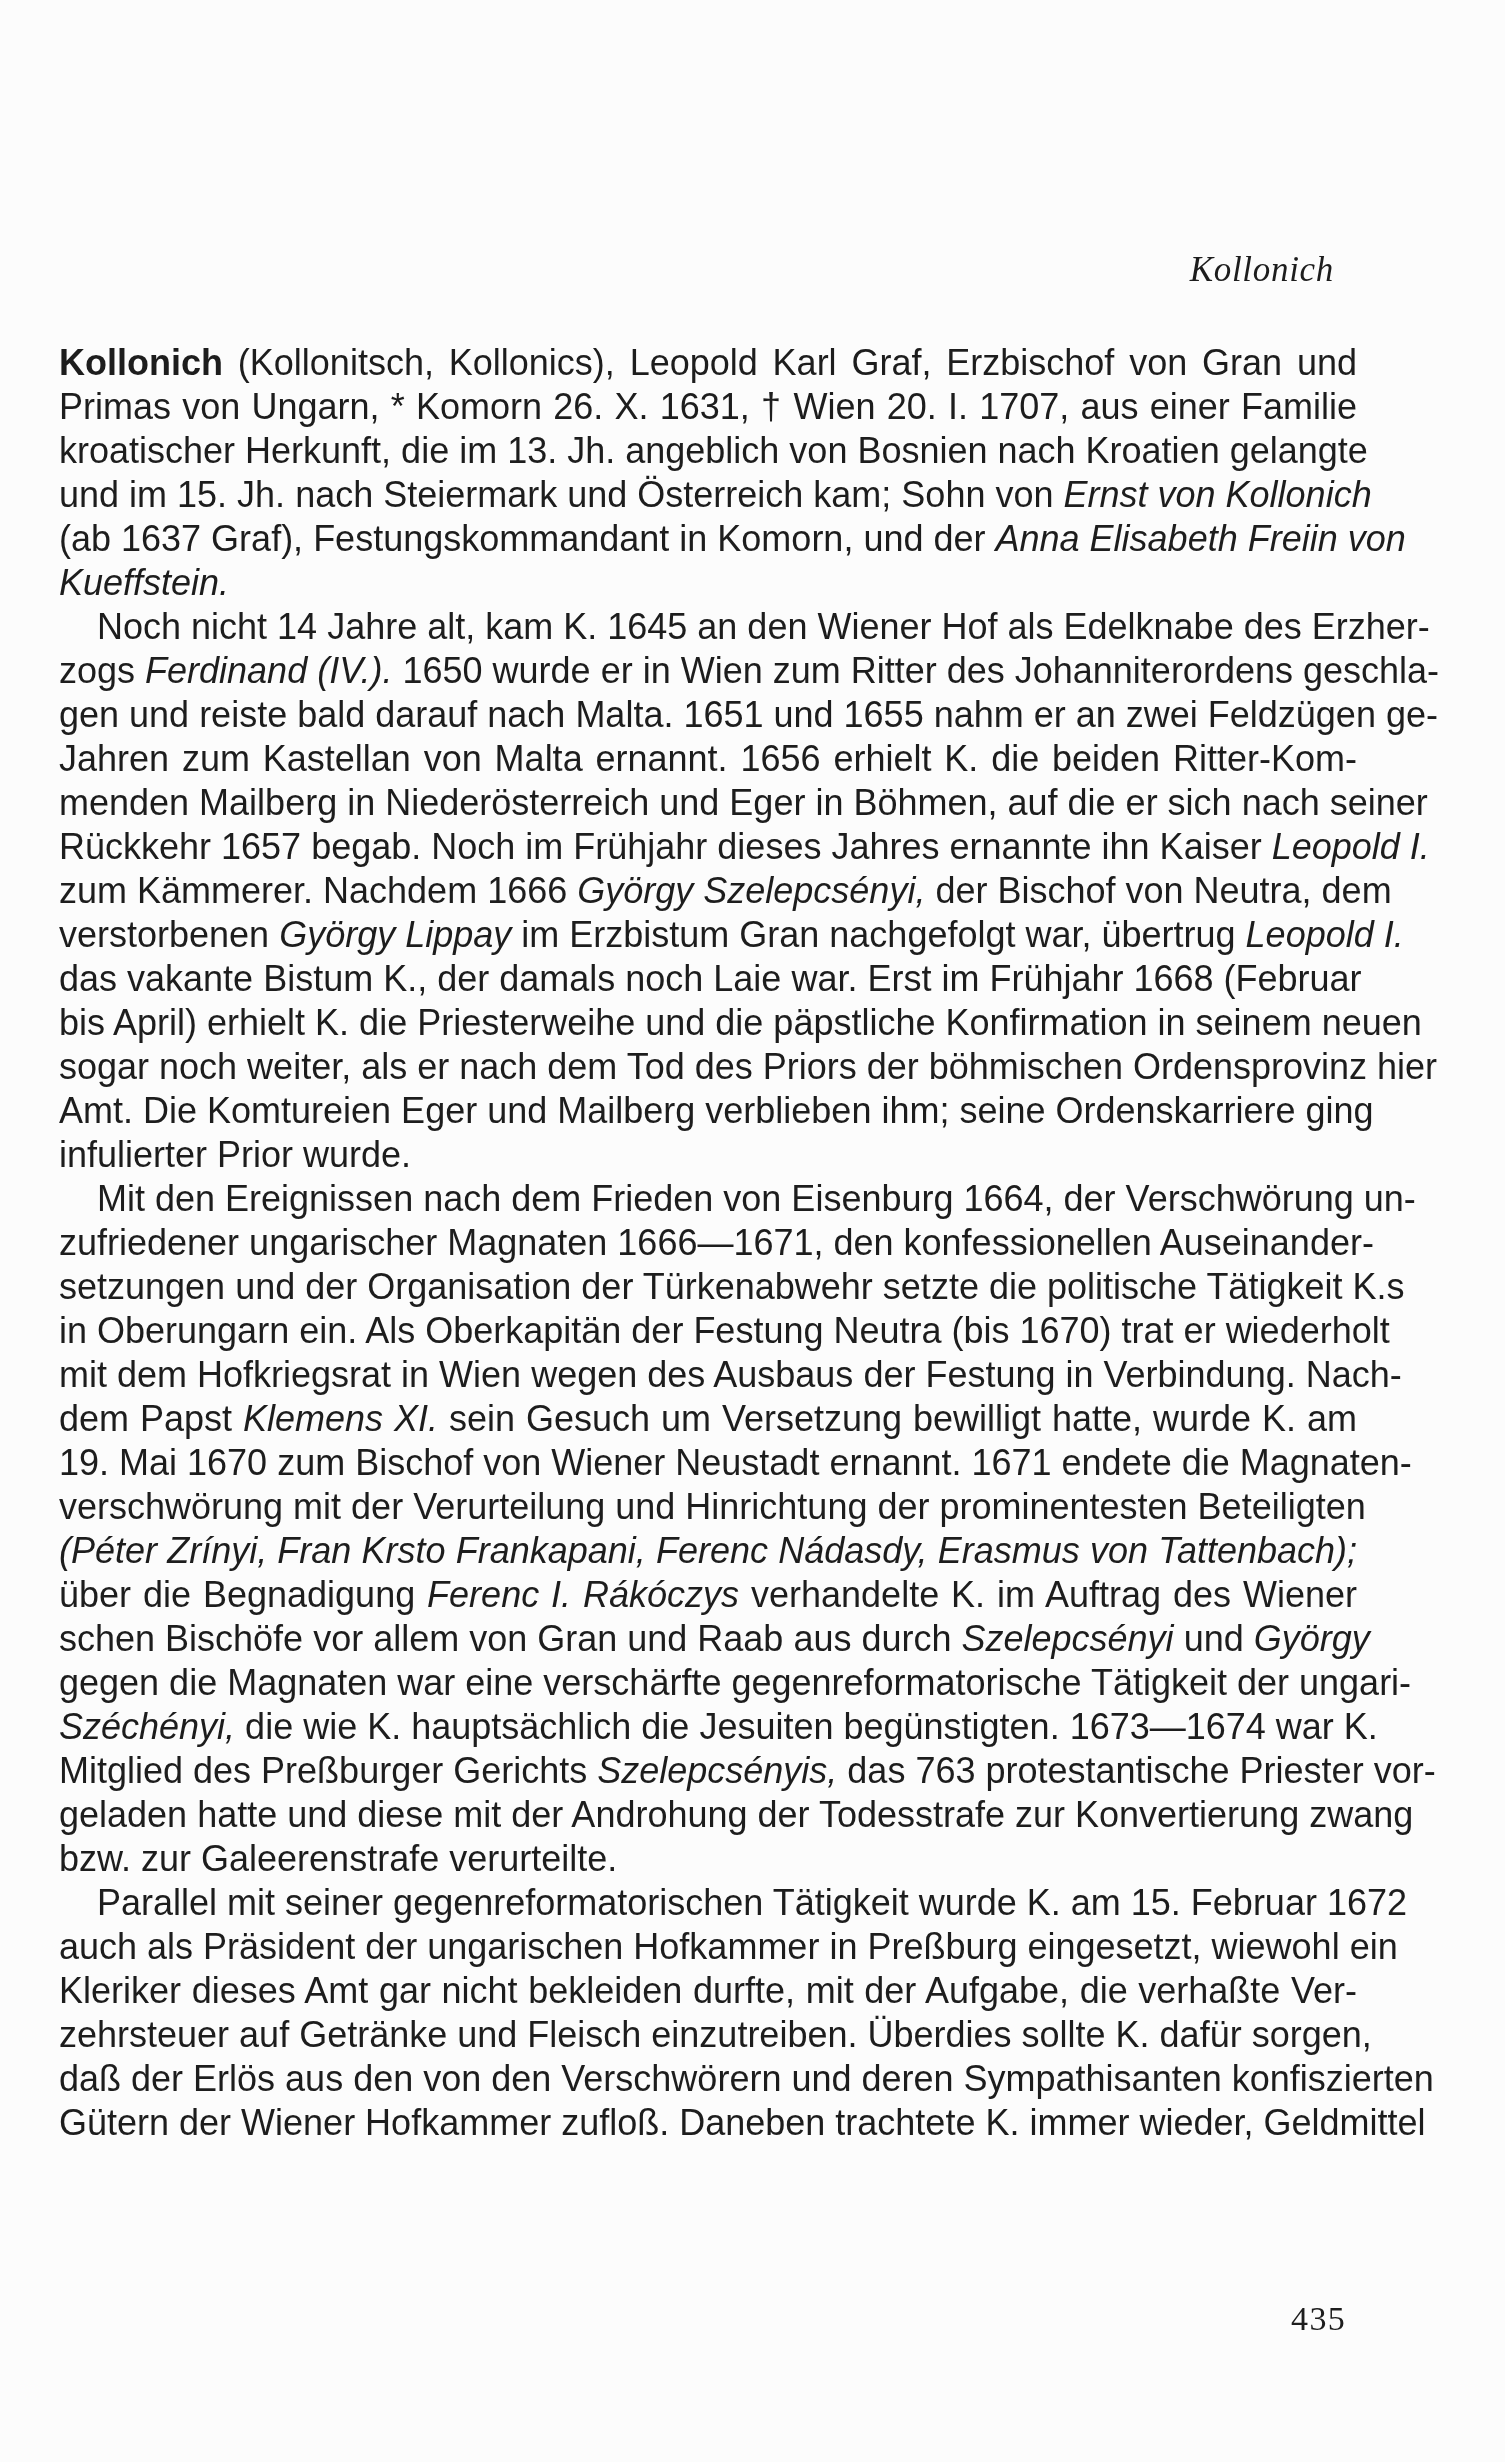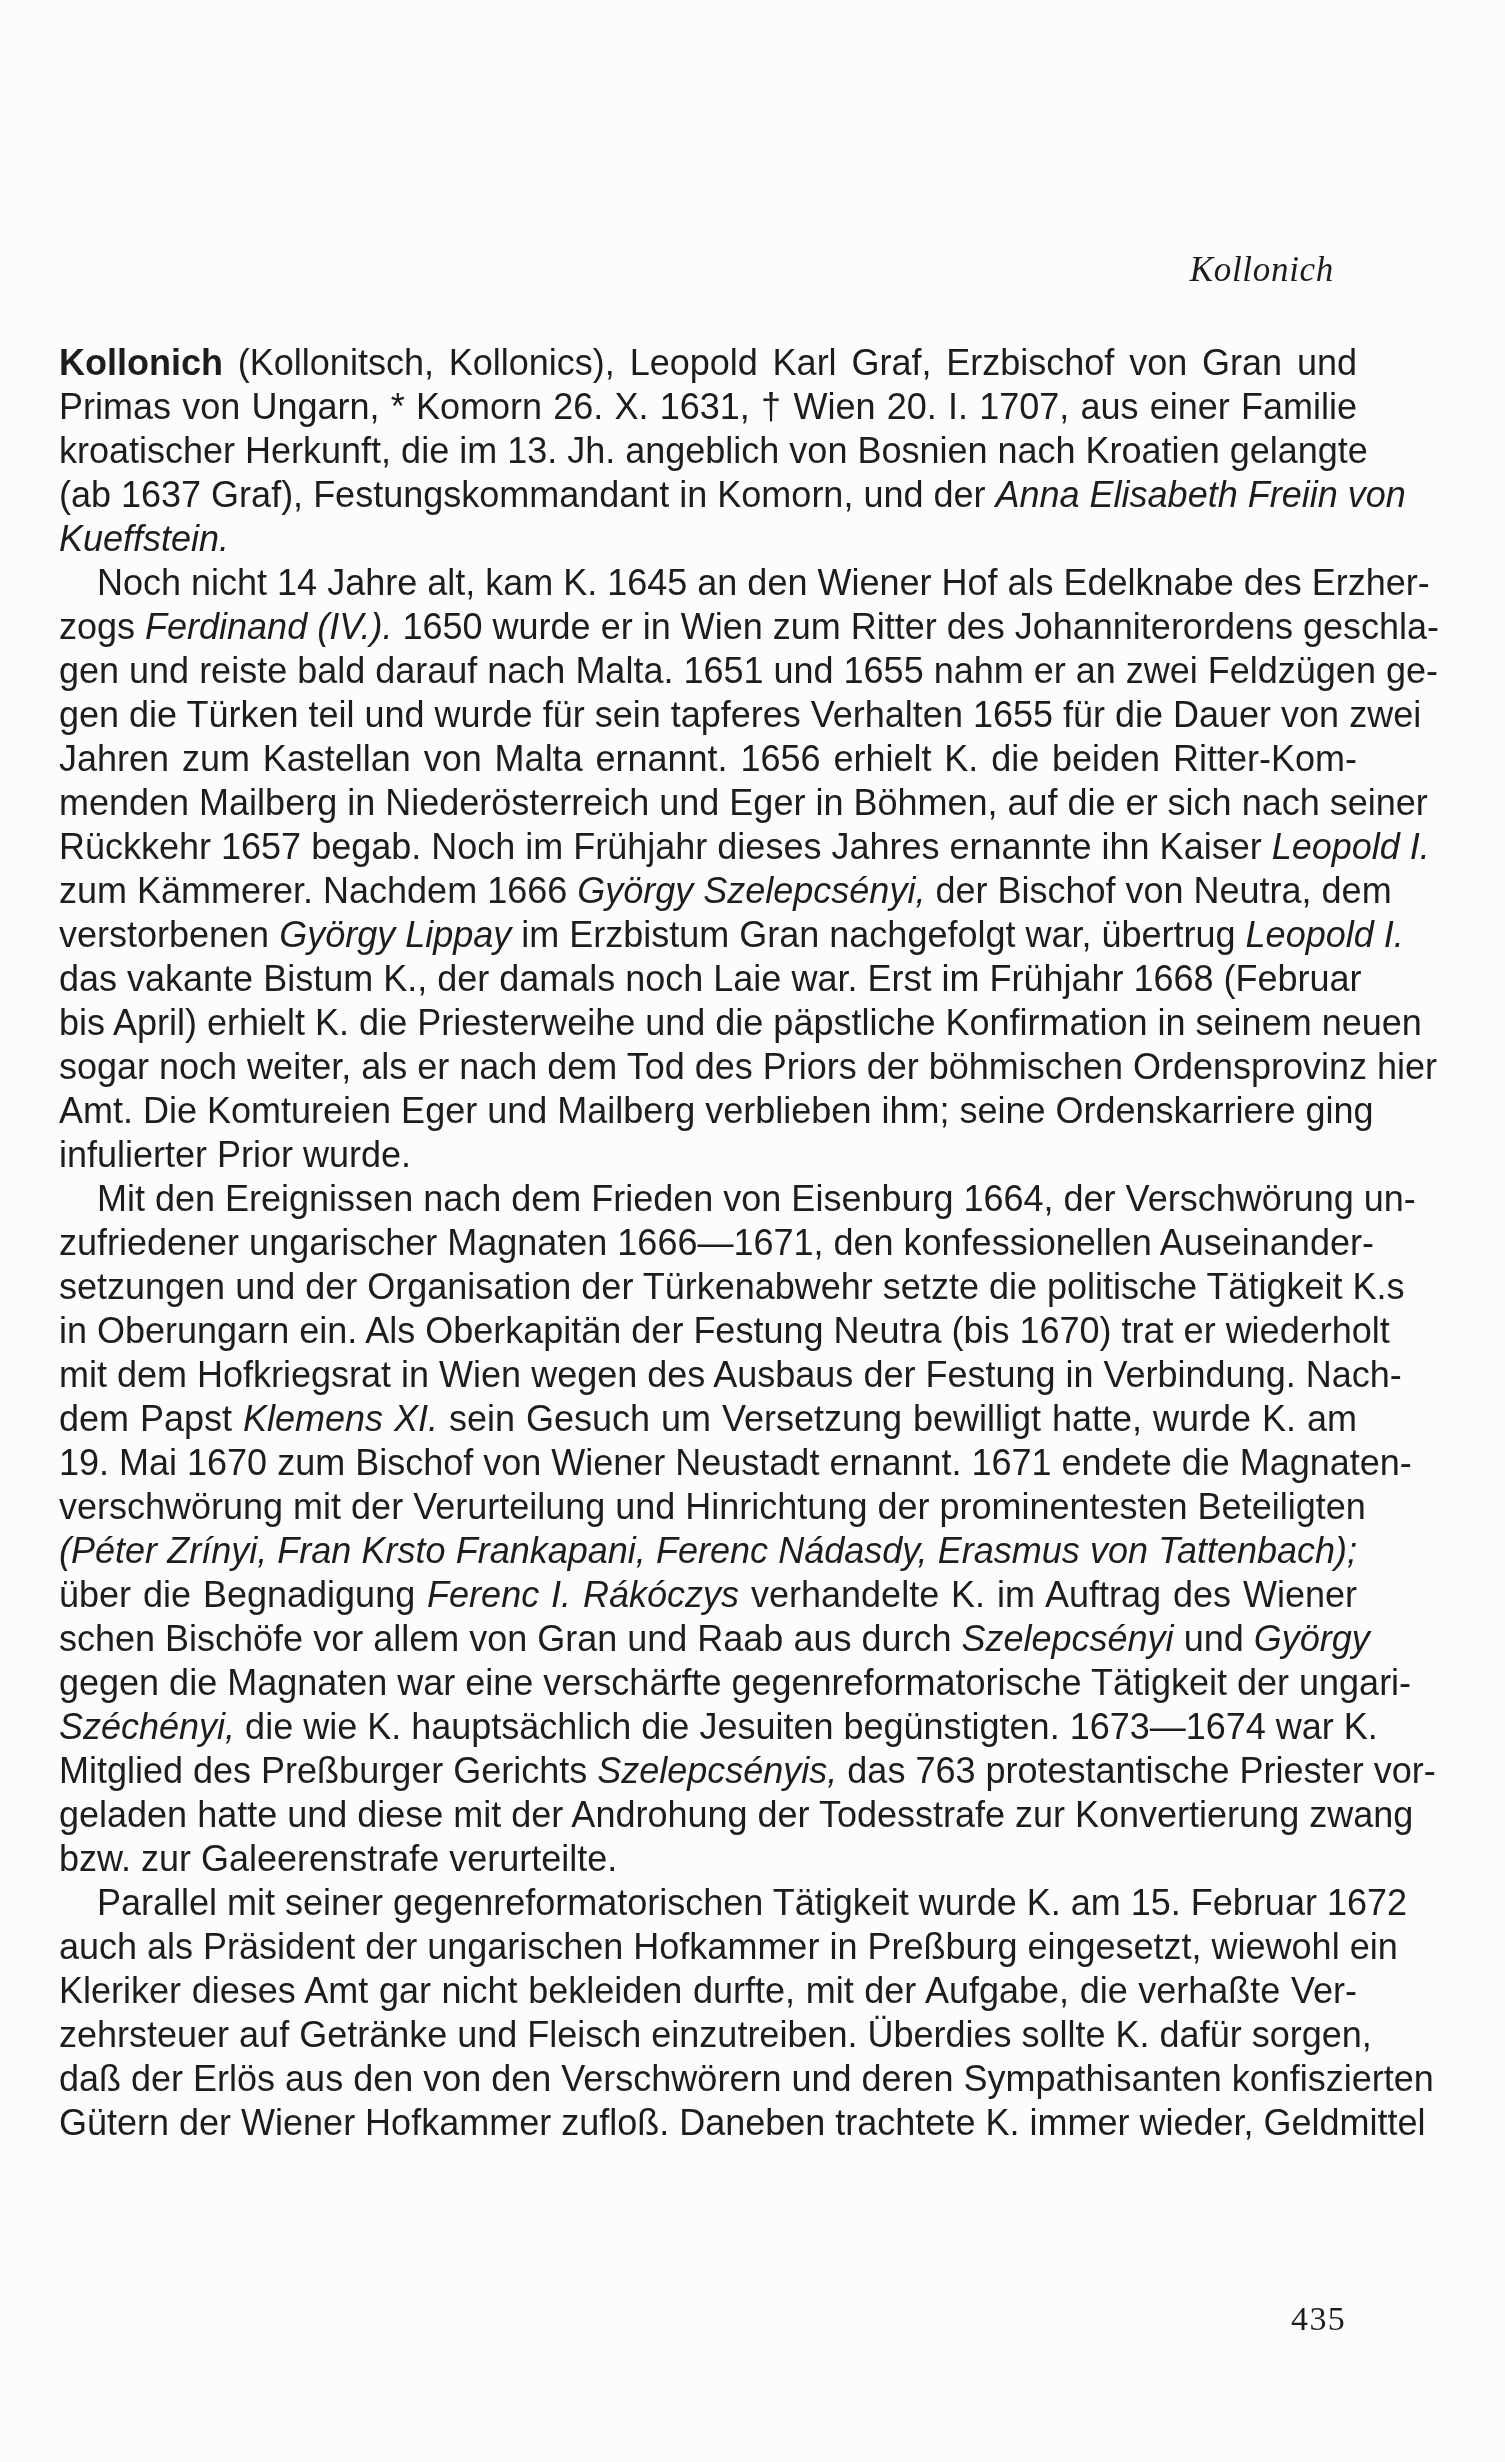--- a/index.html
+++ b/index.html
@@ -37,28 +37,28 @@
 </head>
 <body>
 
 <div class="running-head">Kollonich</div>
 
 <div class="body-text" id="article-body">
     <div>
       <span class="line"><span class="lemma">Kollonich</span><span> (Kollonitsch, Kollonics), Leopold Karl Graf, Erzbischof von Gran und</span></span>
       <span class="line"><span>Primas von Ungarn, * Komorn 26. X. 1631, † Wien 20. I. 1707, aus einer Familie</span></span>
       <span class="line"><span>kroatischer Herkunft, die im 13. Jh. angeblich von Bosnien nach Kroatien gelangte</span></span>
+      <span class="line"><span>und im 15. Jh. nach Steiermark und Österreich kam; Sohn von </span><span class="it">Ernst von Kollonich</span></span>
       <span class="line"><span>(ab 1637 Graf), Festungskommandant in Komorn, und der </span><span class="it">Anna Elisabeth Freiin von</span></span>
       <span class="line last"><span class="it">Kueffstein.</span></span>
     </div>
     <div>
       <span class="line indent"><span>Noch nicht 14 Jahre alt, kam K. 1645 an den Wiener Hof als Edelknabe des Erzher-</span></span>
       <span class="line"><span>zogs </span><span class="it">Ferdinand (IV.).</span><span> 1650 wurde er in Wien zum Ritter des Johanniterordens geschla-</span></span>
       <span class="line"><span>gen und reiste bald darauf nach Malta. 1651 und 1655 nahm er an zwei Feldzügen ge-</span></span>
-      <span class="line"><span>gen die Türken teil und wurde für sein tapferes Verhalten 1655 für die Dauer von zwei</span></span>
       <span class="line"><span>Jahren zum Kastellan von Malta ernannt. 1656 erhielt K. die beiden Ritter-Kom-</span></span>
       <span class="line"><span>menden Mailberg in Niederösterreich und Eger in Böhmen, auf die er sich nach seiner</span></span>
       <span class="line"><span>Rückkehr 1657 begab. Noch im Frühjahr dieses Jahres ernannte ihn Kaiser </span><span class="it">Leopold I.</span></span>
       <span class="line"><span>zum Kämmerer. Nachdem 1666 </span><span class="it">György Szelepcsényi,</span><span> der Bischof von Neutra, dem</span></span>
       <span class="line"><span>verstorbenen </span><span class="it">György Lippay</span><span> im Erzbistum Gran nachgefolgt war, übertrug </span><span class="it">Leopold I.</span></span>
       <span class="line"><span>das vakante Bistum K., der damals noch Laie war. Erst im Frühjahr 1668 (Februar</span></span>
       <span class="line"><span>bis April) erhielt K. die Priesterweihe und die päpstliche Konfirmation in seinem neuen</span></span>
       <span class="line"><span>sogar noch weiter, als er nach dem Tod des Priors der böhmischen Ordensprovinz hier</span></span>
       <span class="line"><span>Amt. Die Komtureien Eger und Mailberg verblieben ihm; seine Ordenskarriere ging</span></span>
       <span class="line last"><span>infulierter Prior wurde.</span></span>

